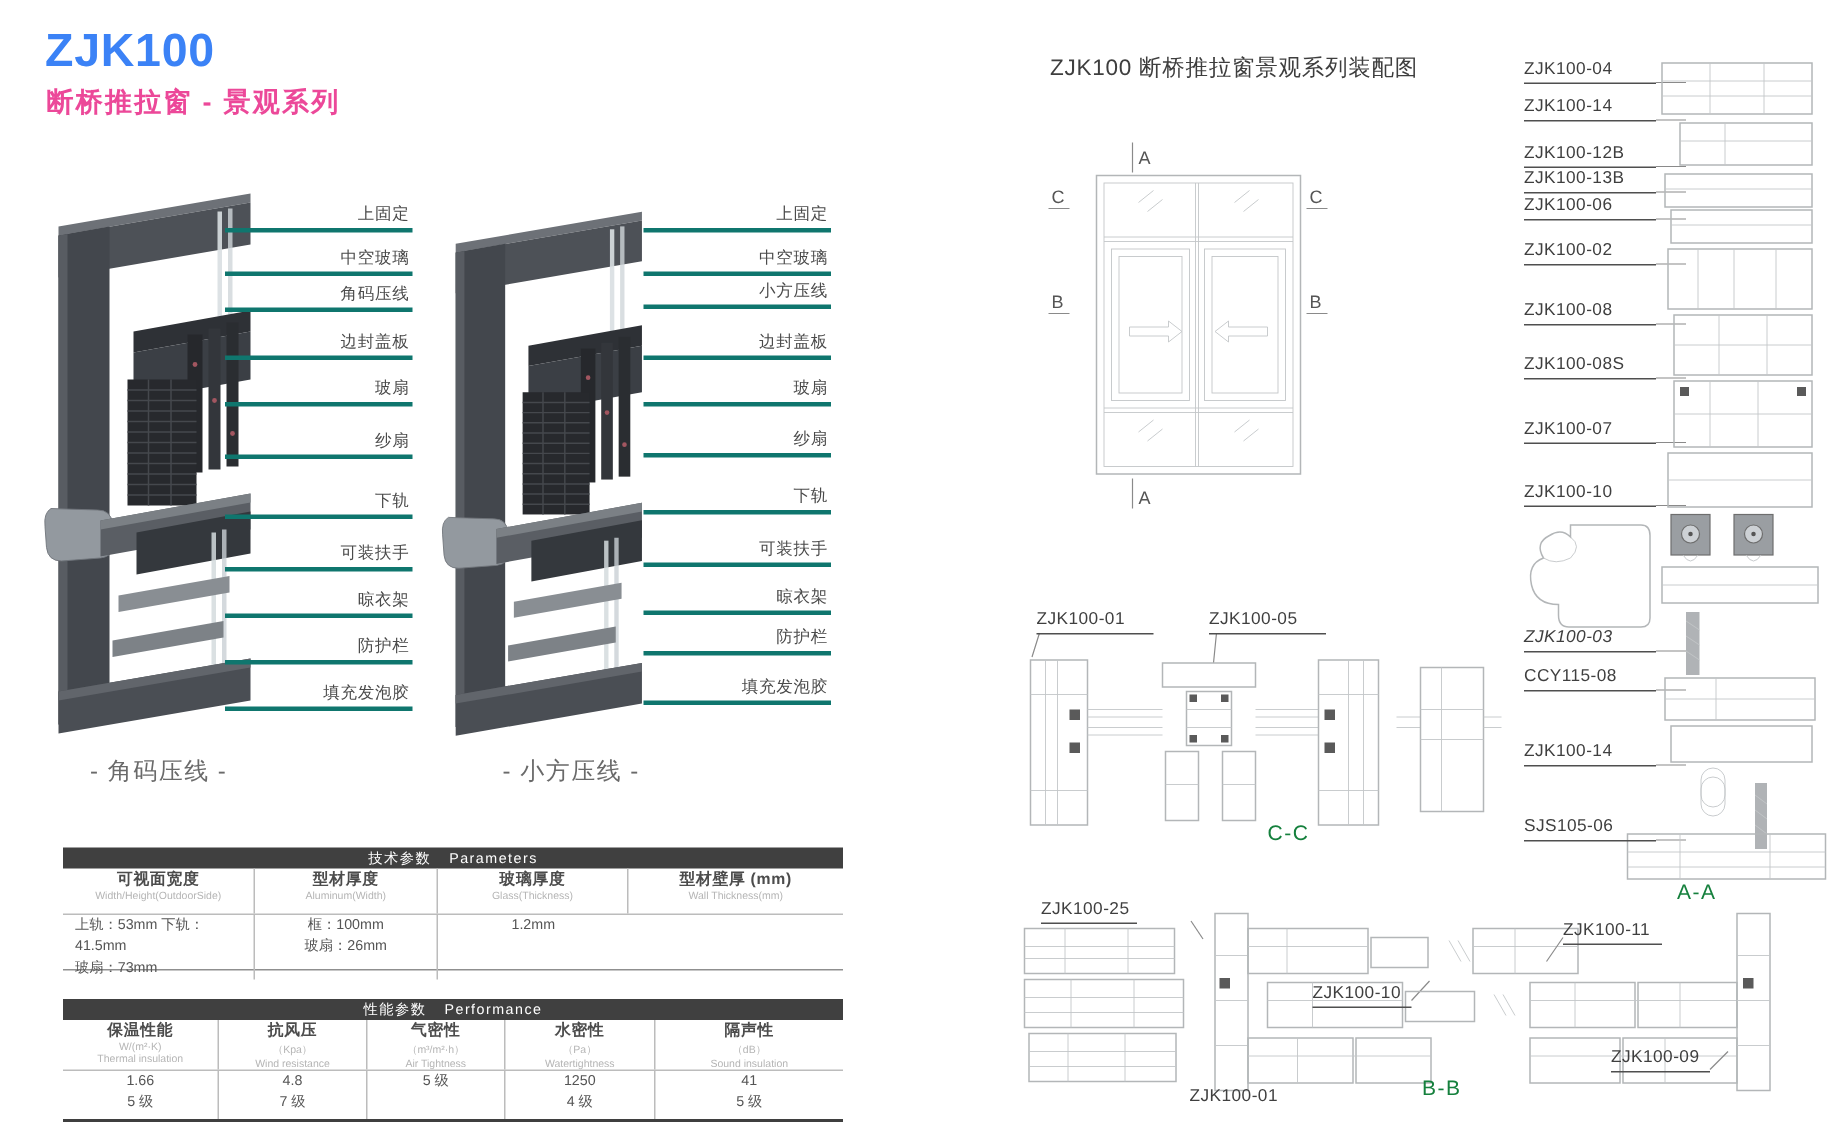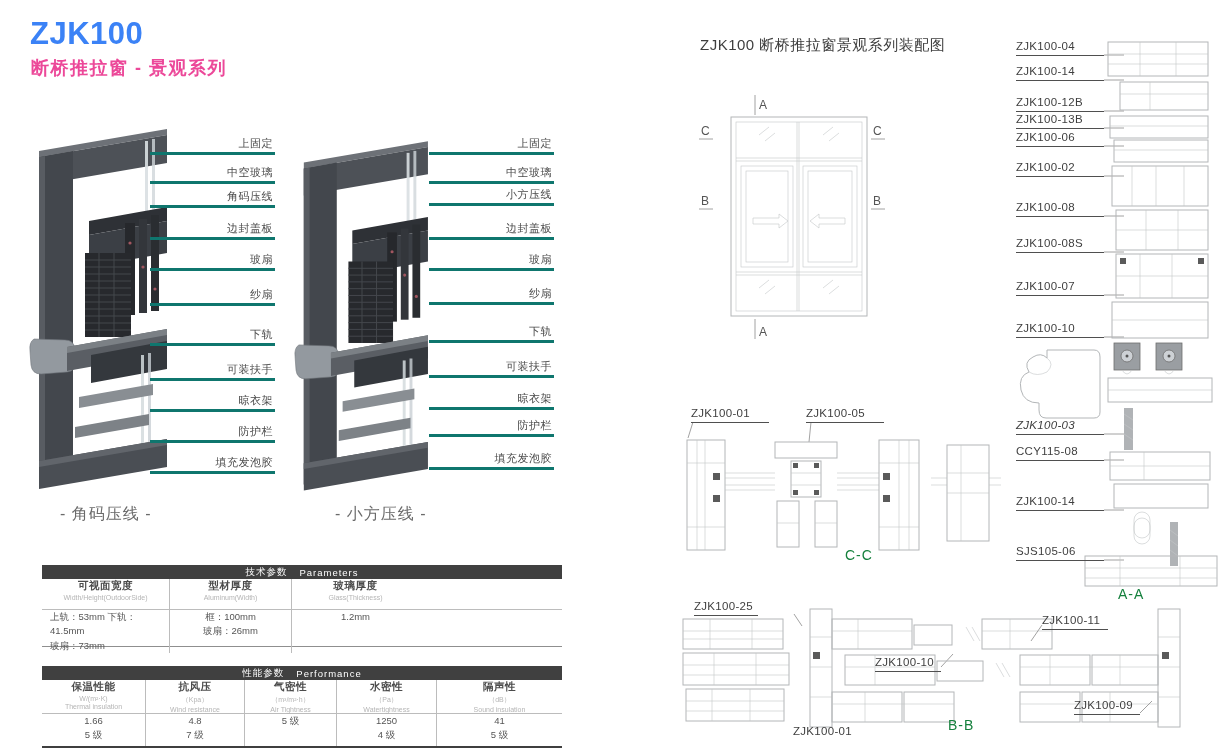--- a/index.html
+++ b/index.html
@@ -119,20 +119,24 @@
         <div class="t-en">Width/Height(OutdoorSide)</div>
       </div>
       <div class="tcell">
         <div class="t-cn">型材厚度</div>
         <div class="t-en">Aluminum(Width)</div>
       </div>
       <div class="tcell">
         <div class="t-cn">玻璃厚度</div>
         <div class="t-en">Glass(Thickness)</div>
       </div>
+      <div class="tcell">
+        <div class="t-cn">型材壁厚 (mm)</div>
+        <div class="t-en">Wall Thickness(mm)</div>
+      </div>
     </div>
     <div class="trow" style="grid-template-columns:128px 122px 127px 143px;height:36px;border-bottom:1px solid #8f8f8f;">
       <div class="tcell t-val t-val-left">上轨：53mm 下轨：41.5mm
 玻扇：73mm</div>
       <div class="tcell t-val">框：100mm
 玻扇：26mm</div>
       <div class="tcell t-val">1.2mm</div>
     </div>
   </div>
 

